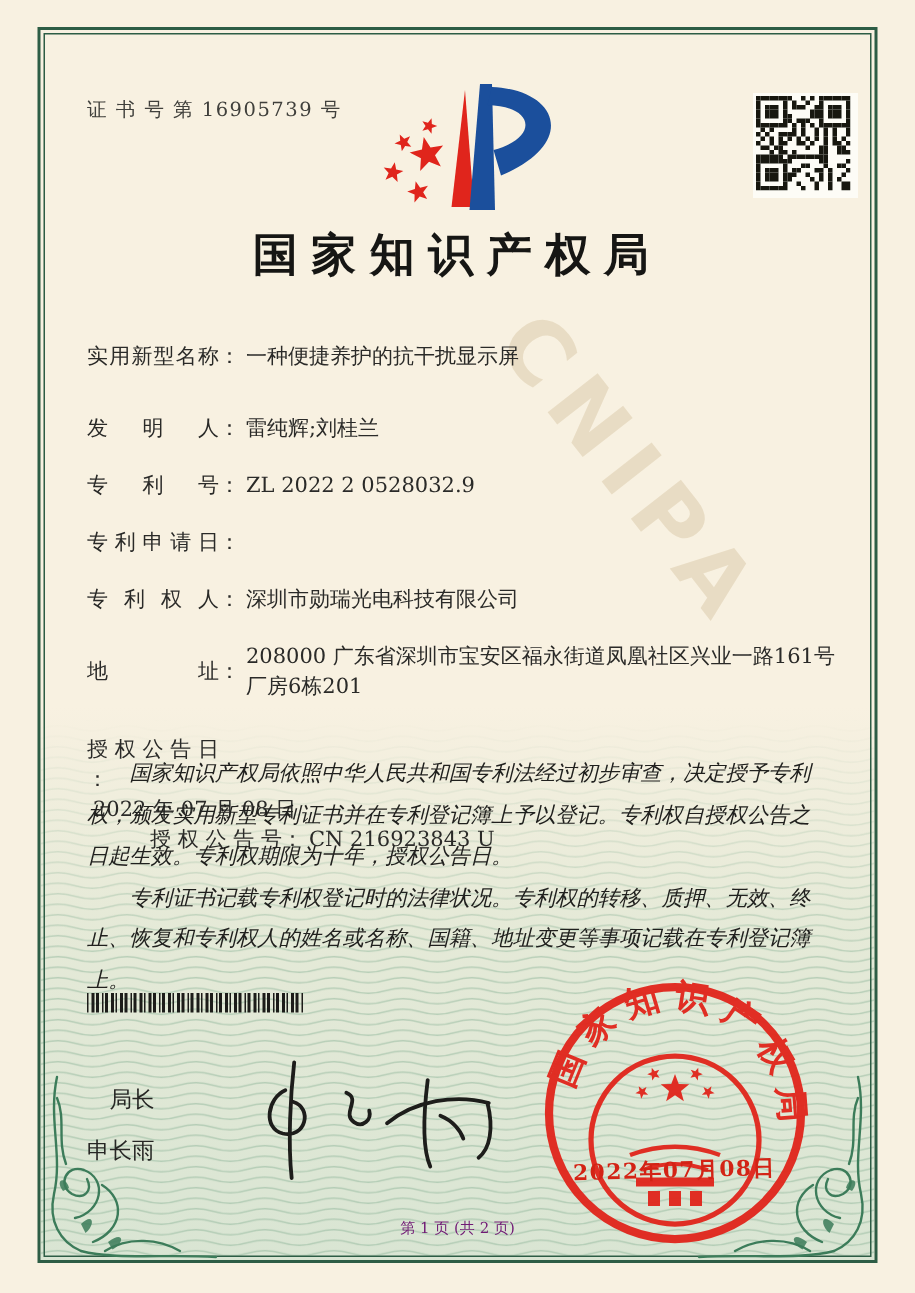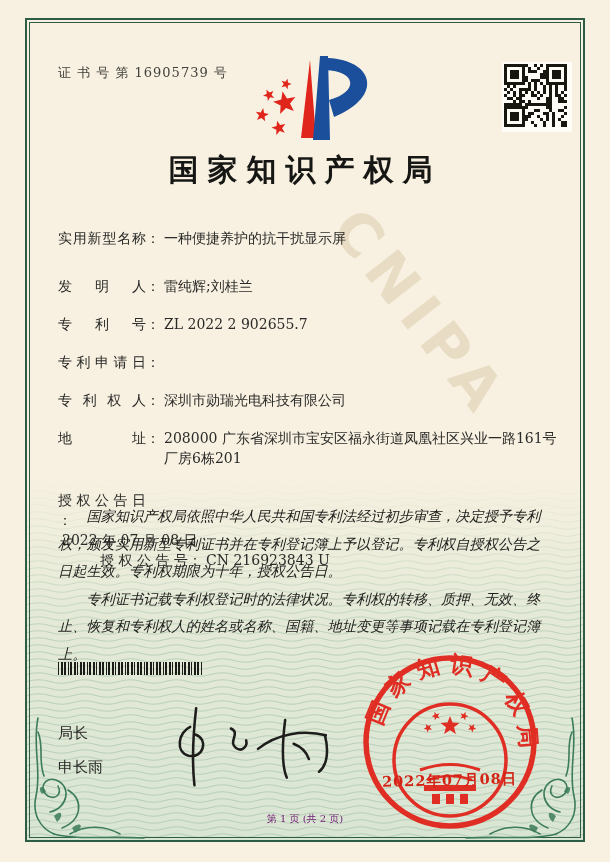--- a/index.html
+++ b/index.html
@@ -27,36 +27,36 @@
   .wm.left{left:-138px;top:340px;opacity:.28;}
   
   .cert-no{position:absolute;left:58px;top:64px;z-index:3;font-size:13px;letter-spacing:1px;color:#40403c;}
   .logo{position:absolute;left:233px;top:50px;z-index:3;}
   .qr{position:absolute;left:502px;top:62px;width:66px;height:66px;z-index:3;
     background:#fdfcf6;padding:2px;}
   .title{position:absolute;left:0;top:150px;width:100%;z-index:3;text-align:center;
     font-size:30px;font-weight:bold;letter-spacing:9px;color:#161614;}
   
   .fields{position:absolute;left:58px;top:228px;width:500px;z-index:3;font-size:14px;}
-  .field-row{display:flex;margin-bottom:18px;line-height:20px;}
+  .field-row{display:flex;margin-bottom:18px;line-height:20px;align-items:center;}
   .field-row.first{margin-bottom:28px;}
   .f-label{display:inline-block;width:88px;text-align:justify;text-align-last:justify;flex:none;}
   .f-colon{flex:none;}
   .f-value{width:404px;margin-left:4px;}
   .grant-row{display:flex;margin-top:22px;line-height:20px;flex-direction:column;}
   .grant-right{margin-left:42px;display:flex;}
   
   .paras{position:absolute;left:58px;top:503px;width:496px;z-index:3;}
   .paras p{margin:0;font-size:14.2px;line-height:27.5px;text-indent:2em;font-style:italic;color:#20201e;}
   
   .barcode{position:absolute;left:58px;top:662px;width:150px;height:13px;z-index:3;font-size:0;}
   .barcode span{display:inline-block;height:100%;background:#1c1c19;vertical-align:top;}
   
   .director{position:absolute;left:58px;top:716px;z-index:3;font-size:15px;line-height:34px;
-    font-family:"DejaVu Sans","Liberation Sans",sans-serif;color:#262624;}
+    font-family:"DejaVu Sans","Liberation Sans",sans-serif;color:#262624;text-align:right;}
   .signature{position:absolute;left:158px;top:698px;z-index:3;}
   
   .seal{position:absolute;left:354px;top:646px;z-index:4;opacity:.95;}
   .seal-date{position:absolute;left:382px;top:771px;z-index:5;font-size:14.5px;font-weight:bold;
     color:#d32315;letter-spacing:1px;transform:rotate(-1.5deg);}
   
   .footer{position:absolute;left:0;top:812px;width:100%;text-align:center;z-index:3;
     font-size:10px;color:#701a75;}
   
   .flourish{position:absolute;z-index:2;pointer-events:none;}
@@ -372,21 +372,21 @@
       <span class="f-value">一种便捷养护的抗干扰显示屏</span>
     </div>
     <div class="field-row">
       <span class="f-label">发明人</span>
         <span class="f-colon">：</span>
       <span class="f-value">雷纯辉;刘桂兰</span>
     </div>
     <div class="field-row">
       <span class="f-label">专利号</span>
         <span class="f-colon">：</span>
-      <span class="f-value">ZL 2022 2 902655.7</span>
+      <span class="f-value">ZL 2022 2 0528032.9</span>
     </div>
     <div class="field-row">
       <span class="f-label">专利申请日</span>
         <span class="f-colon">：</span>
     </div>
     <div class="field-row">
       <span class="f-label">专利权人</span>
         <span class="f-colon">：</span>
       <span class="f-value">深圳市勋瑞光电科技有限公司</span>
     </div>

